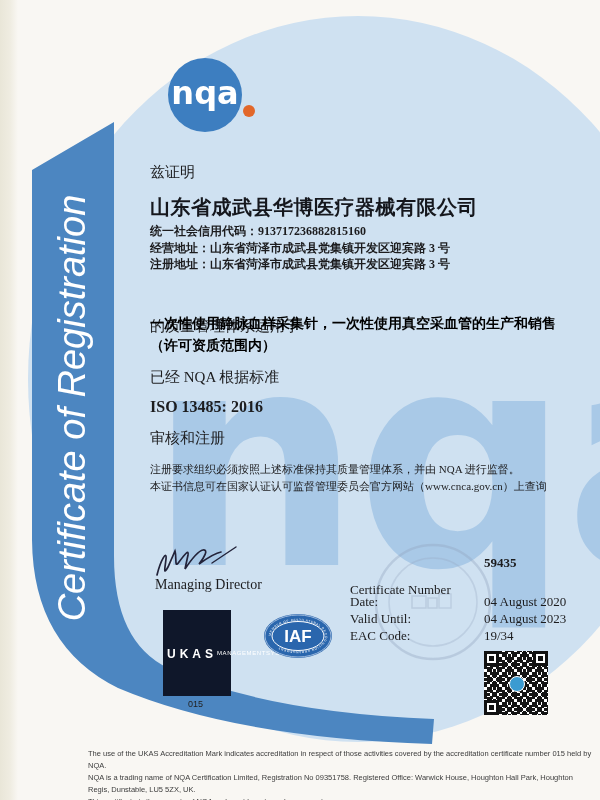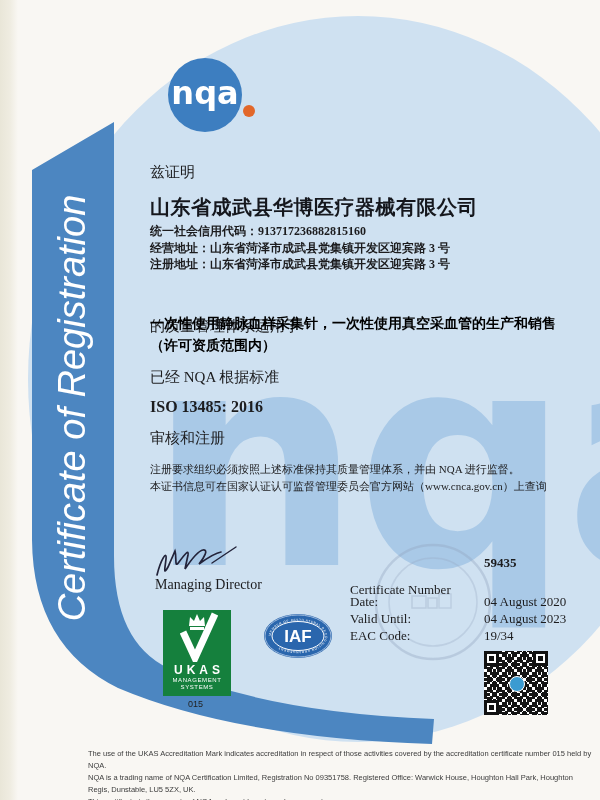--- a/index.html
+++ b/index.html
@@ -52,22 +52,22 @@
   .fld-value{font-size:13px;}
   .f-cnl{left:350px;top:582px;text-align:center;}
   .f-cnv{left:484px;top:555px;font-weight:700;}
   .f-dl{left:350px;top:594px;}
   .f-dv{left:484px;top:594px;}
   .f-vl{left:350px;top:611px;}
   .f-vv{left:484px;top:611px;}
   .f-el{left:350px;top:628px;}
   .f-ev{left:484px;top:628px;}
   
-  .ukas-box{left:163px;top:610px;width:68px;height:86px;background:#15803d;
-    display:flex;flex-direction:column;align-items:center;color:#fff;
+  .ukas-box{left:163px;top:610px;width:68px;height:86px;background:#0f172a;
+    display:flex;align-items:center;color:#fff;
     font-family:"Liberation Sans","DejaVu Sans",sans-serif;}
   .ukas-name{font-size:12px;font-weight:700;letter-spacing:4px;margin:1px 0 0 4px;}
   .ukas-sub{font-size:6px;letter-spacing:.6px;line-height:7px;}
   .ukas-num{left:188px;top:699px;font-size:9px;color:#222;
     font-family:"Liberation Sans",sans-serif;}
   
   .iaf{left:263px;top:613px;}
   
   .seal{left:368px;top:538px;}
   

